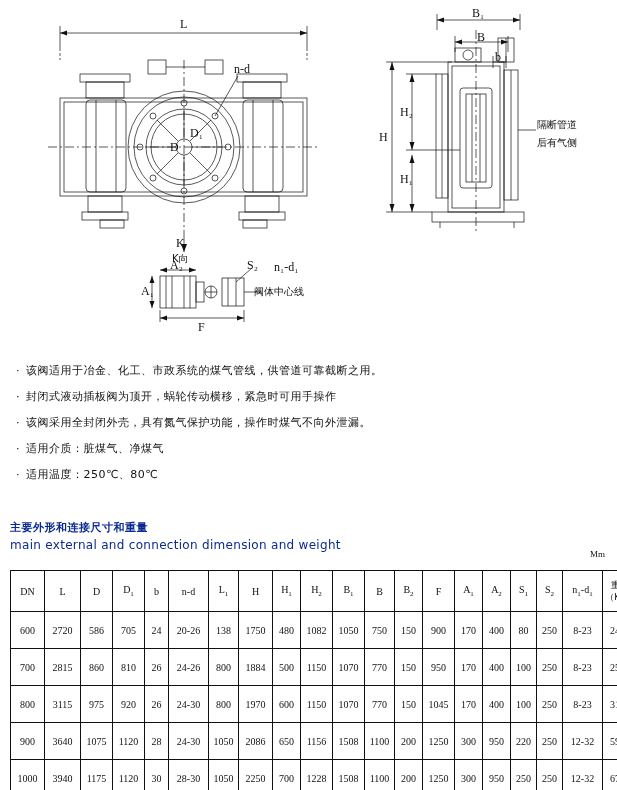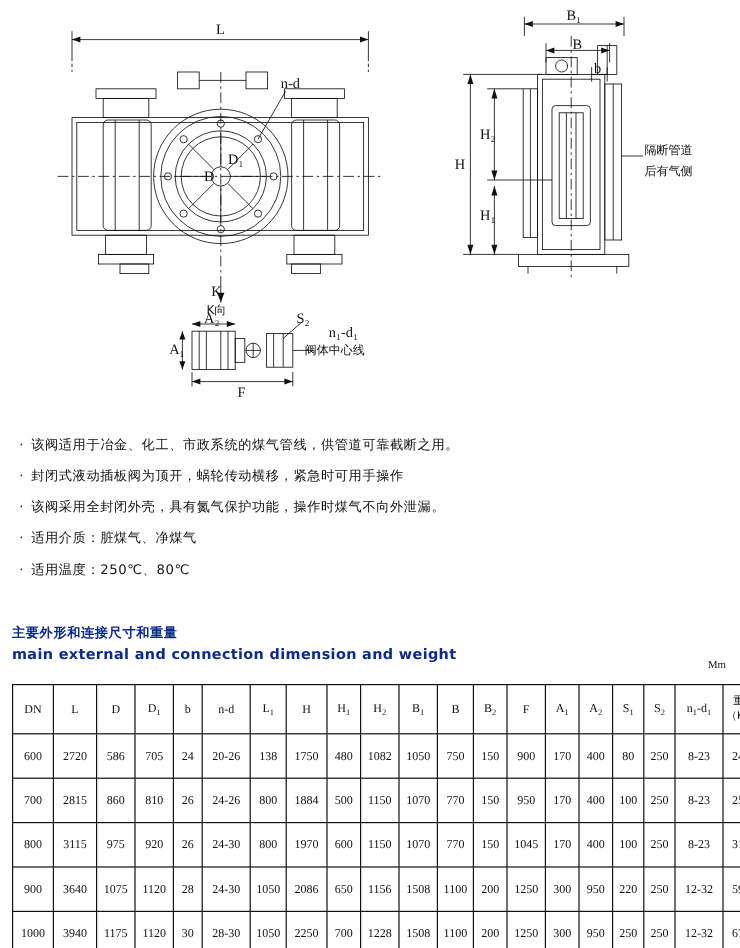--- a/index.html
+++ b/index.html
@@ -74,21 +74,21 @@
   .heading .cn-title {
     font-family: "DejaVu Sans", sans-serif;
     font-size: 11px;
     font-weight: bold;
     color: #0b2a8f;
     letter-spacing: 0.5px;
   }
   .heading .en-title {
     font-family: "DejaVu Sans", sans-serif;
     font-size: 12px;
-    font-weight: bold;
+    font-weight: normal;
     color: #0b2a8f;
     margin-top: 3px;
     letter-spacing: 0.3px;
   }
   .unit {
     position: absolute;
     right: 12px;
     top: 549px;
     font-family: "Liberation Serif", serif;
     font-size: 9px;
@@ -298,21 +298,21 @@
         <line x1="406" y1="150" x2="460" y2="150"></line>
 
         <line x1="518" y1="130" x2="536" y2="130"></line>
       </g>
     </svg>
 
     <div class="dlabel" style="left:180px; top:17px;">L</div>
     <div class="dlabel" style="left:234px; top:62px;">n-d</div>
     <div class="dlabel" style="left:176px; top:236px;">K</div>
     <div class="dlabel cn" style="left:172px; top:252px;">K向</div>
-    <div class="dlabel" style="left:274px; top:270px;">n₁-d₁</div>
+    <div class="dlabel" style="left:274px; top:260px;">n₁-d₁</div>
     <div class="dlabel" style="left:247px; top:258px;">S₂</div>
     <div class="dlabel cn" style="left:254px; top:285px;">阀体中心线</div>
     <div class="dlabel" style="left:141px; top:284px;">A₁</div>
     <div class="dlabel" style="left:170px; top:258px;">A₂</div>
     <div class="dlabel" style="left:198px; top:320px;">F</div>
     <div class="dlabel" style="left:170px; top:140px;">D</div>
     <div class="dlabel" style="left:190px; top:126px;">D₁</div>
 
     <div class="dlabel" style="left:472px; top:6px;">B₁</div>
     <div class="dlabel" style="left:477px; top:30px;">B</div>

